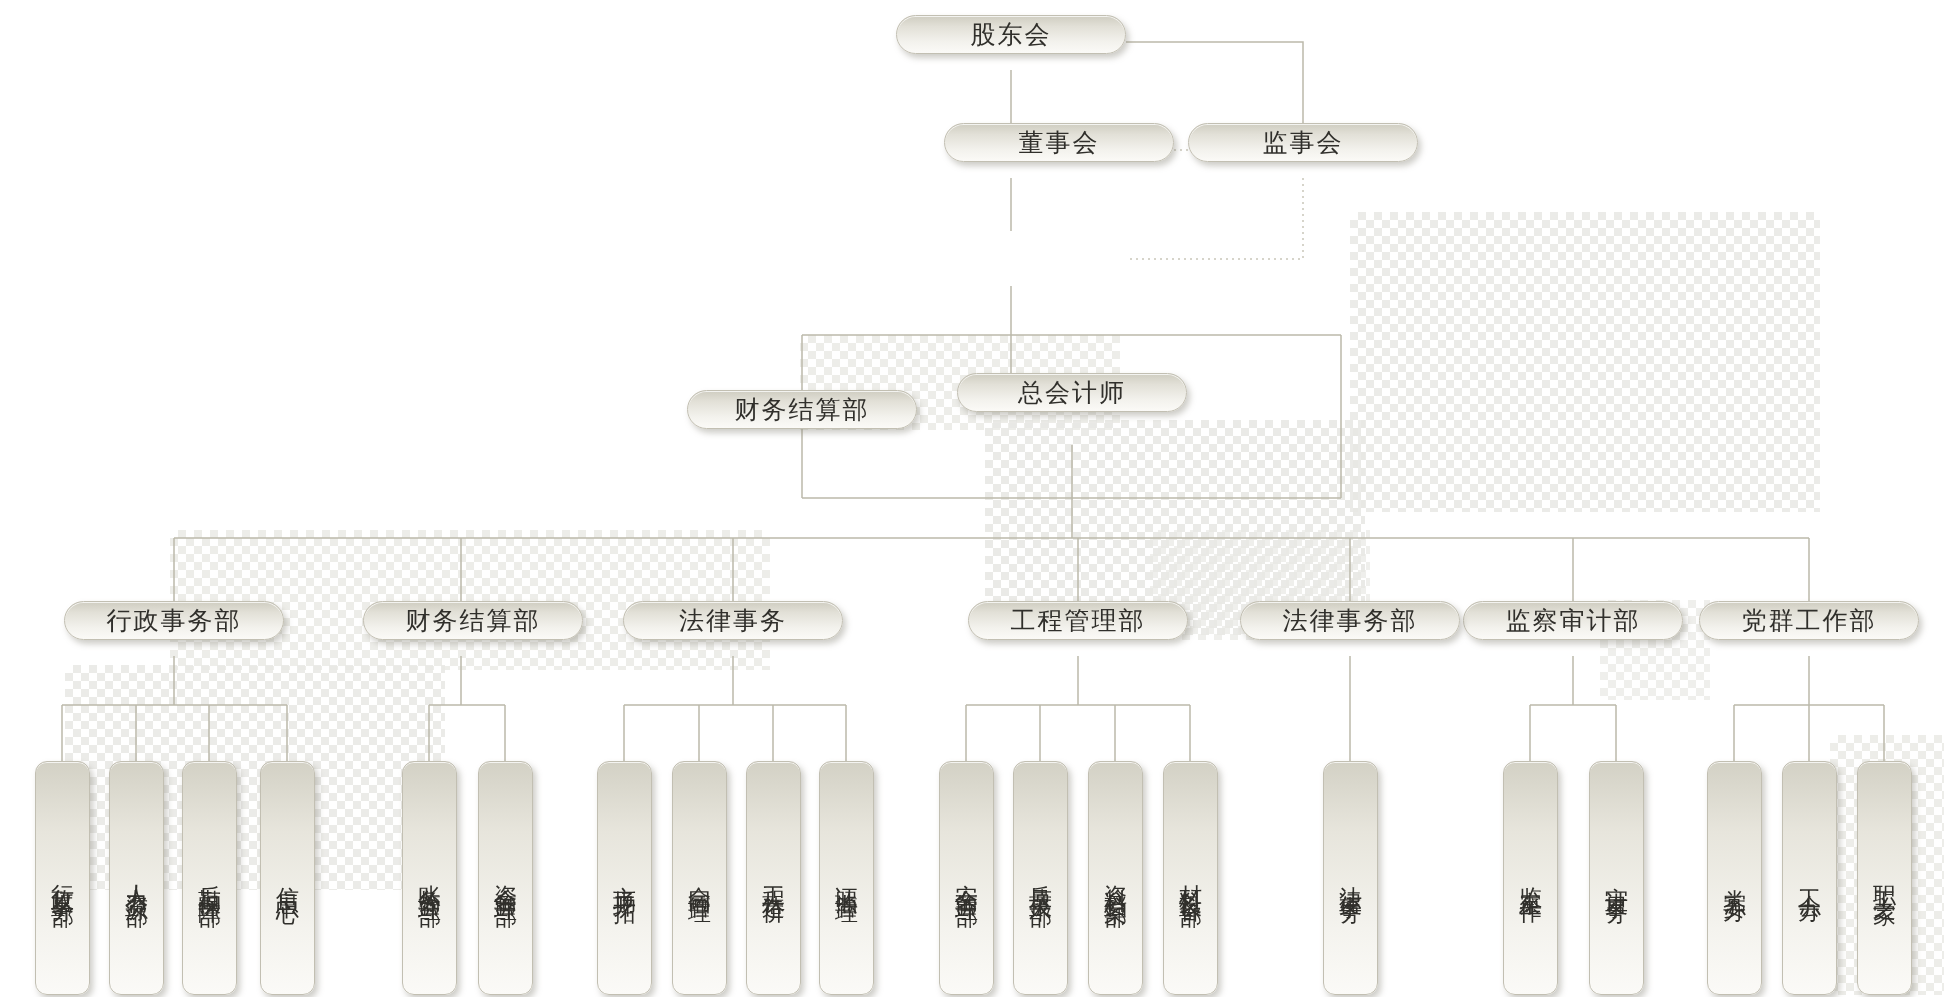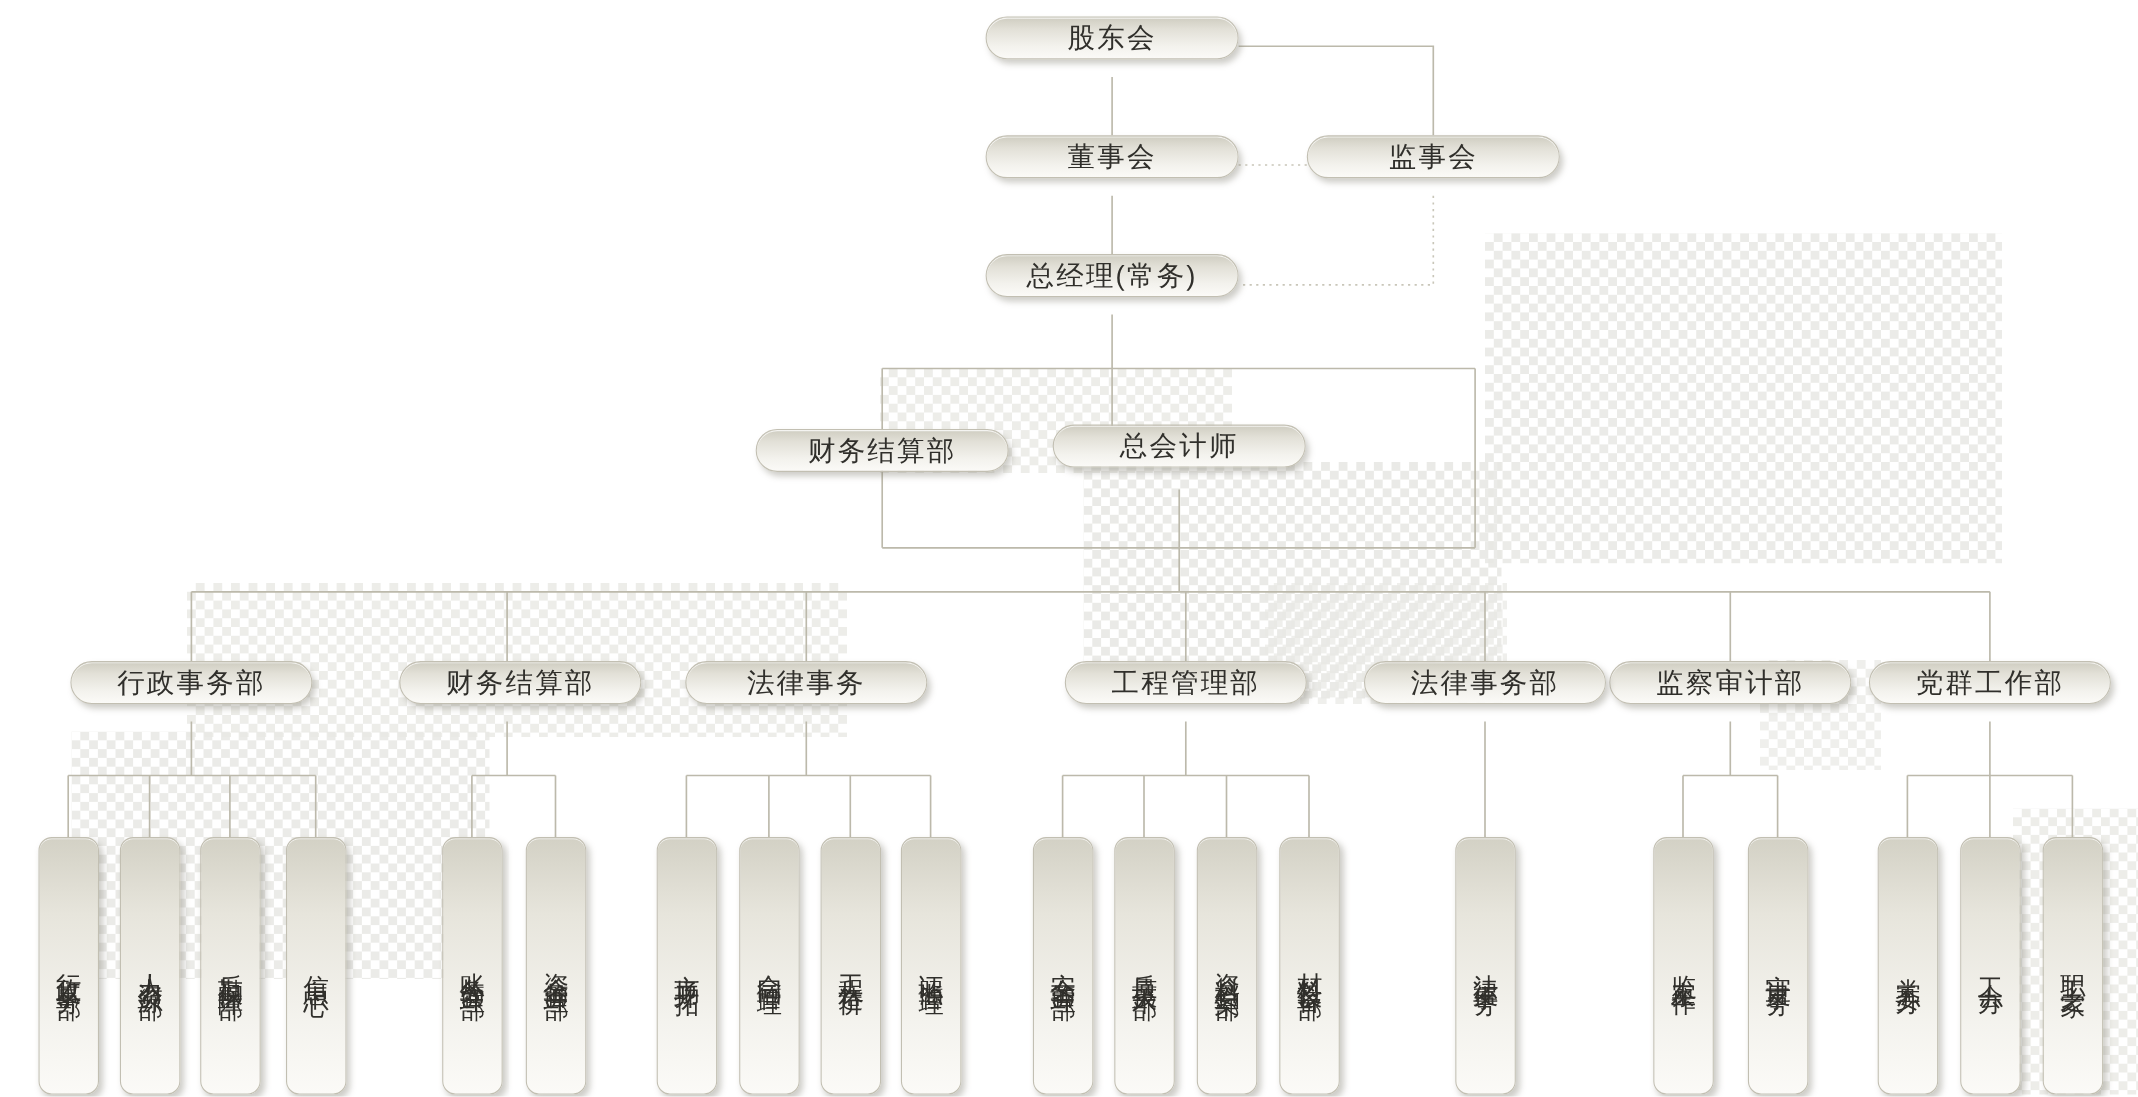--- a/index.html
+++ b/index.html
@@ -65,26 +65,25 @@
              M429 705 V761 M505 705 V761
              M624 705 V761 M699 705 V761 M773 705 V761 M846 705 V761
              M966 705 V761 M1040 705 V761 M1115 705 V761 M1190 705 V761
              M1530 705 V761 M1616 705 V761
              M1734 705 V761 M1809 705 V761 M1884 705 V761"></path>
     <path fill="none" stroke="#c9c6b9" stroke-width="1.5" stroke-dasharray="2 4" d="M1126 150 H1188
              M1303 178 V259 H1126"></path>
   </svg>
 
   <div class="node w230" style="left:896px;top:15px">股东会</div>
-  <div class="node w230" style="left:896px;top:123px">董事会</div>
+  <div class="node w230" style="left:944px;top:123px">董事会</div>
   <div class="node w230" style="left:1188px;top:123px">监事会</div>
-  <div class="node w230" style="left:896px;top:231px">总经理(常务)</div>
 
   <div class="node w230" style="left:687px;top:390px">财务结算部</div>
-  <div class="node w230" style="left:957px;top:386px">总会计师</div>
+  <div class="node w230" style="left:957px;top:373px">总会计师</div>
 
   <div class="node w220" style="left:64px;top:601px">行政事务部</div>
   <div class="node w220" style="left:363px;top:601px">财务结算部</div>
   <div class="node w220" style="left:623px;top:601px">法律事务</div>
   <div class="node w220" style="left:968px;top:601px">工程管理部</div>
   <div class="node w220" style="left:1463px;top:601px">监察审计部</div>
   <div class="node w220" style="left:1240px;top:601px">法律事务部</div>
   <div class="node w220" style="left:1699px;top:601px">党群工作部</div>
 
   <div class="vnode" style="left:35px;top:761px">

